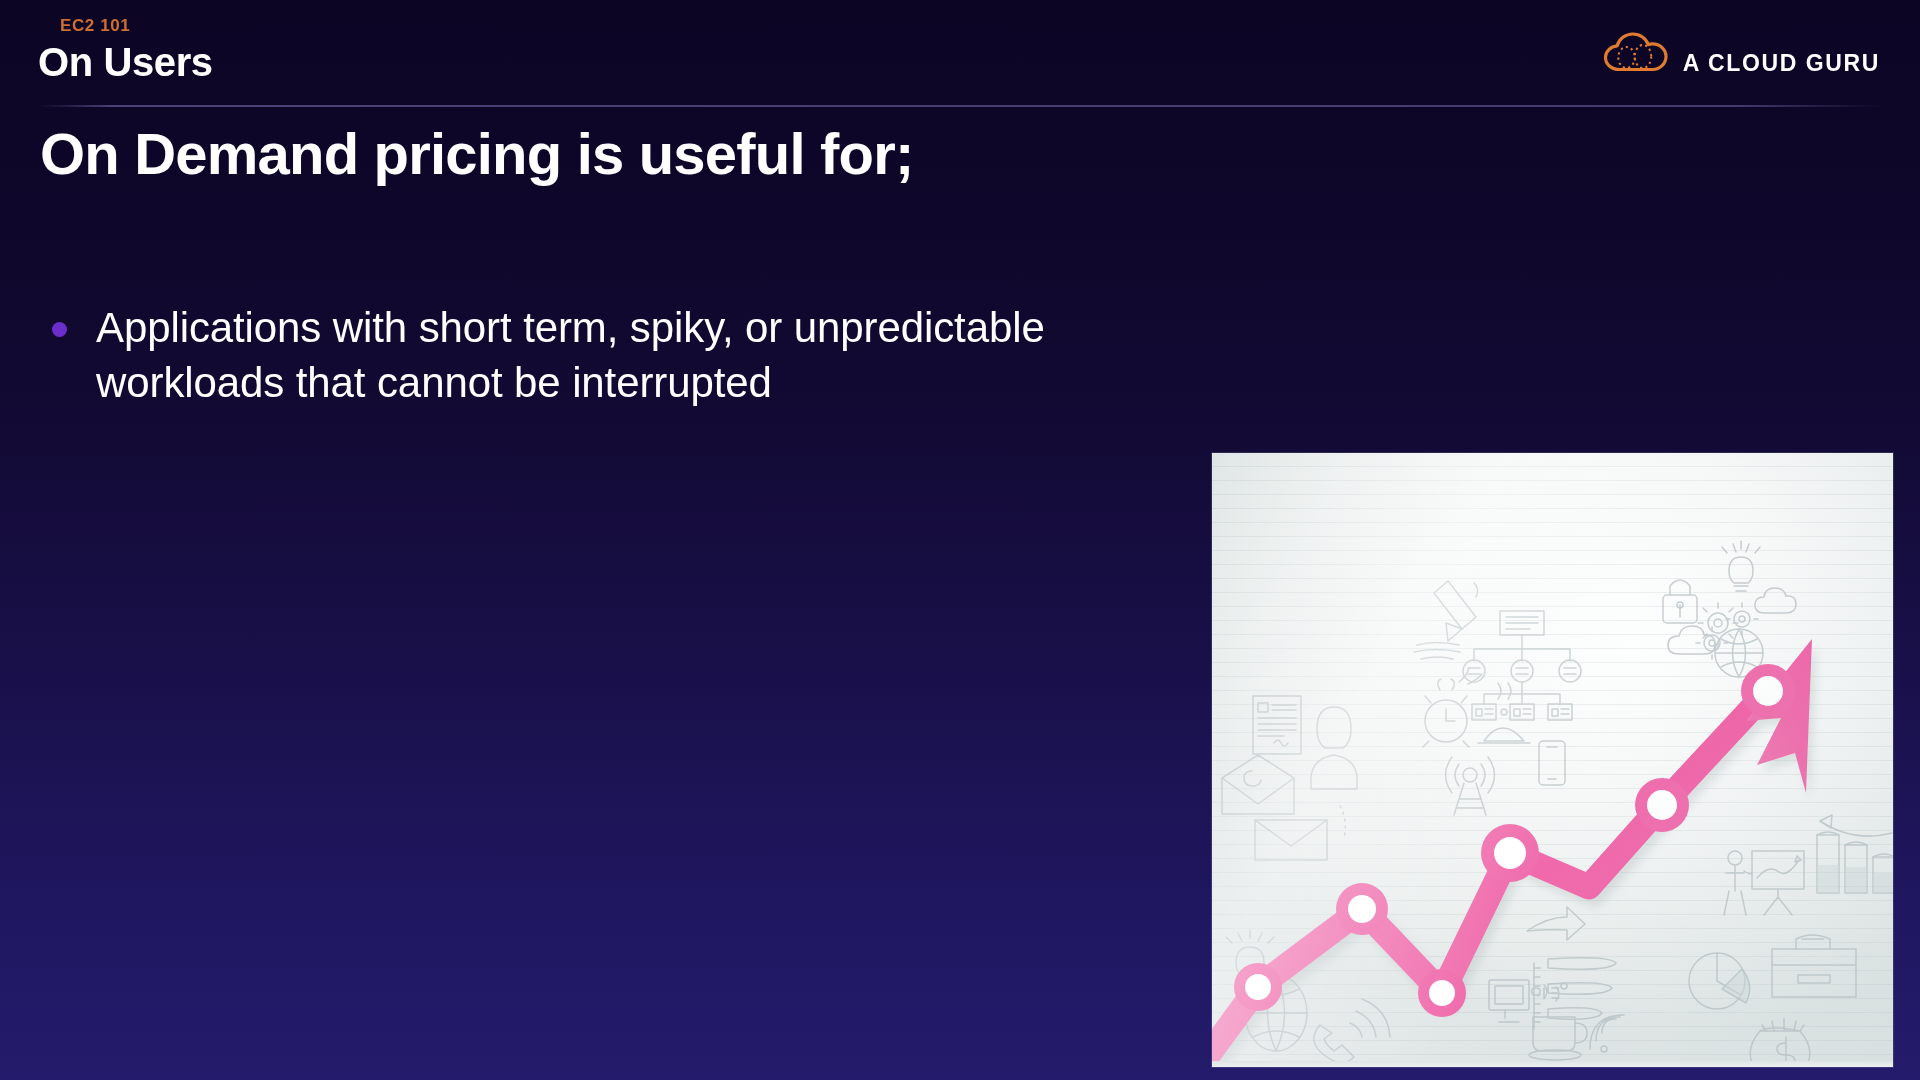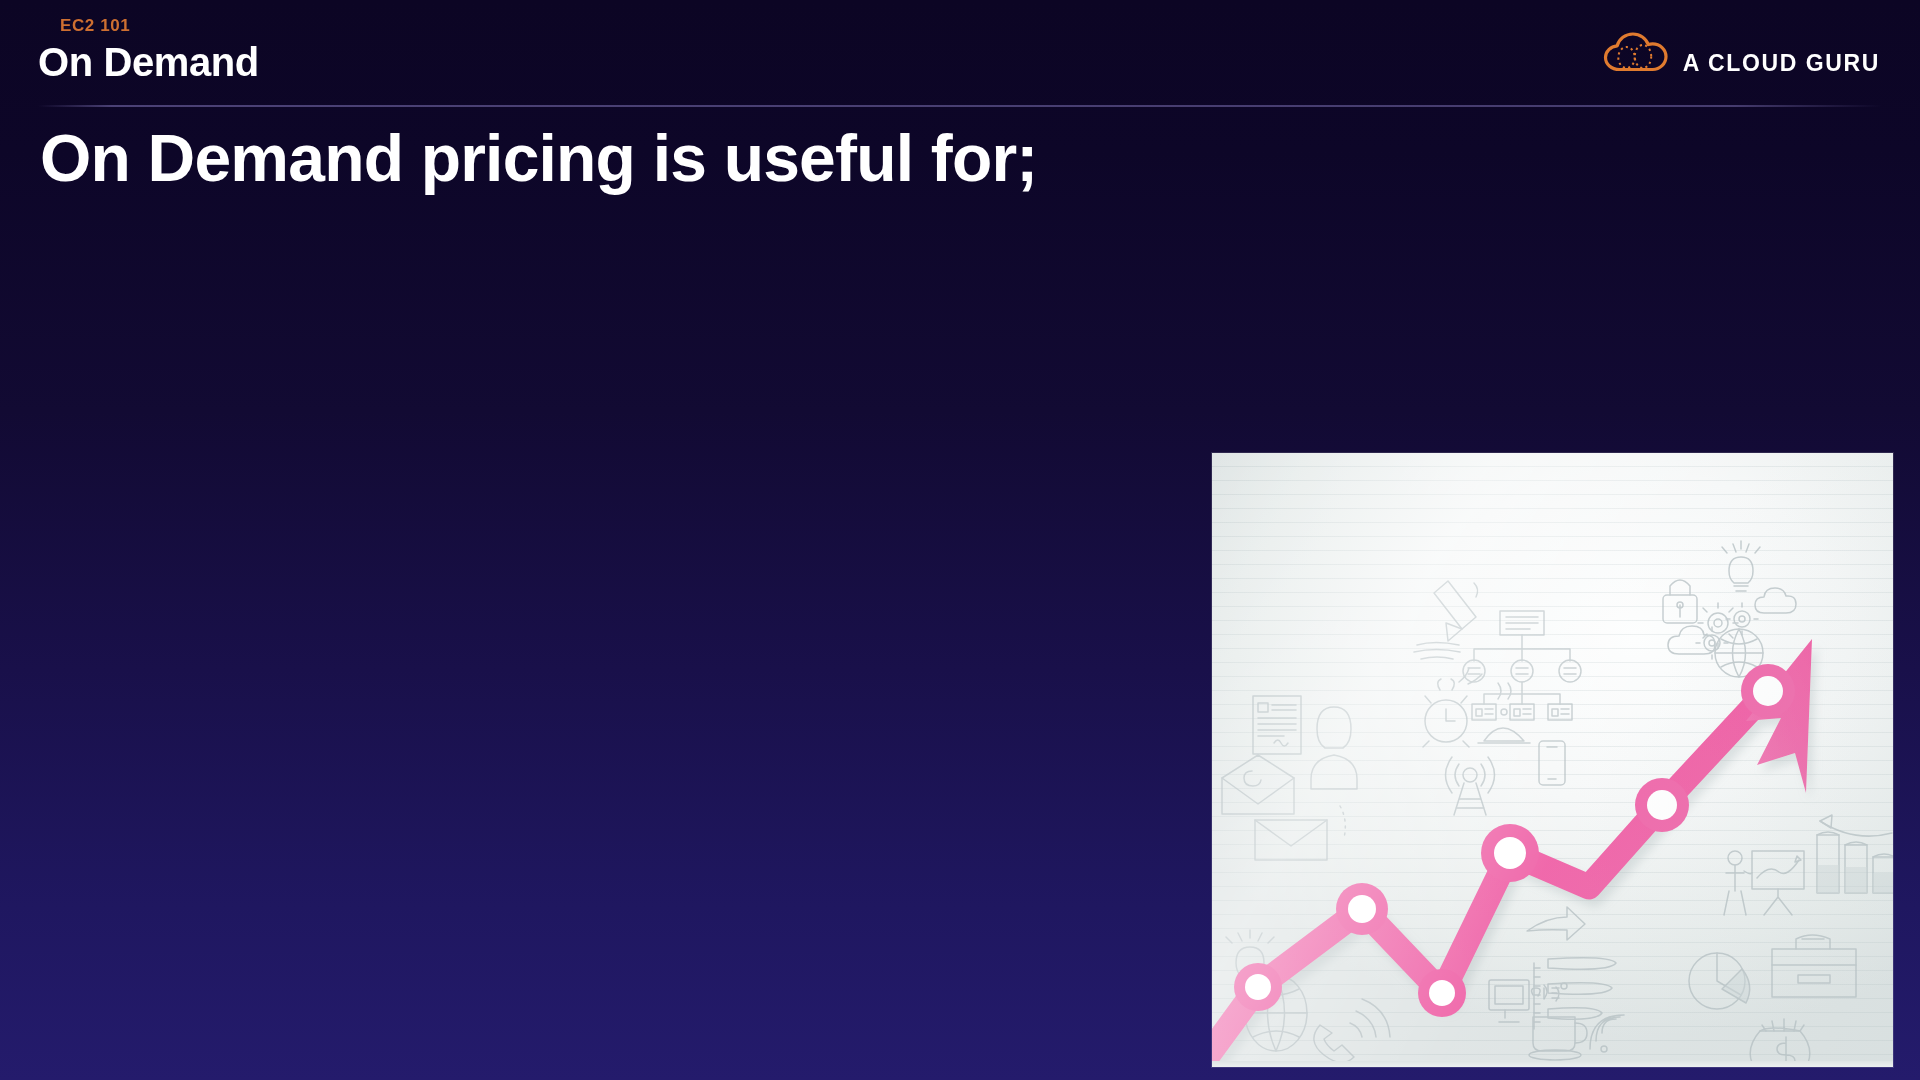--- a/index.html
+++ b/index.html
@@ -77,21 +77,21 @@
     color: #ffffff;
     white-space: nowrap;
     margin-top: 24px;
   }
 
   
   #main-heading {
     position: absolute;
     left: 40px;
     top: 120px;
-    font-size: 66px;
+    font-size: 58px;
     font-weight: bold;
     letter-spacing: -0.8px;
     color: #ffffff;
     white-space: nowrap;
   }
 
   
   #bullets {
     position: absolute;
     left: 52px;
@@ -181,38 +181,44 @@
     background: linear-gradient(180deg, rgba(222,228,228,1) 0%, rgba(236,240,240,1) 100%);
   }
 </style>
 </head>
 <body>
 
 <div id="slide">
 
   <div id="header">
     <div id="eyebrow">EC2 101</div>
-    <div id="header-title">On Demand</div>
+    <div id="header-title">On Users</div>
     <div id="header-rule"></div>
 
     <div id="brand">
       <span id="brand-cloud-wrap">
         <svg id="brand-cloud" width="66" height="40" viewBox="0 0 66 40" fill="none" aria-hidden="true">
           <path d="M16.5 37.5 C8.2 37.5 2.5 32.2 2.5 25.6 C2.5 19.4 7.6 14.3 14.2 13.8 C16.0 6.9 22.4 2.0 29.9 2.0 C37.0 2.0 43.1 6.4 45.3 12.6 C46.6 12.1 48.0 11.8 49.6 11.8 C57.0 11.8 63.0 17.5 63.0 24.6 C63.0 31.7 57.0 37.5 49.6 37.5 Z" stroke="#e07b2f" stroke-width="3.2" stroke-linejoin="round" fill="none"></path>
           <ellipse cx="23.5" cy="25.5" rx="8.2" ry="10.5" stroke="#e07b2f" stroke-width="2" fill="none" stroke-dasharray="2.2 3.2"></ellipse>
           <ellipse cx="40.0" cy="24.5" rx="8.2" ry="11.5" stroke="#e07b2f" stroke-width="2" fill="none" stroke-dasharray="2.2 3.2"></ellipse>
         </svg>
       </span>
       <span id="brand-text">A CLOUD GURU</span>
     </div>
   </div>
 
   <div id="main-heading">On Demand pricing is useful for;</div>
 
   <div id="bullets">
+    <div class="bullet-row">
+      <div class="bullet-dot-wrap">
+        <div class="bullet-dot"></div>
+      </div>
+      <div class="bullet-text">Applications with short term, spiky, or unpredictable workloads that cannot be interrupted</div>
+    </div>
   </div>
 
   <div id="photo">
     <div id="photo-inner">
       <div id="paper-base"></div>
       <div id="paper-lines"></div>
 
       <svg id="doodles" viewBox="0 0 681 614" fill="none" stroke="#a9b5b9" stroke-width="1.5" stroke-linecap="round" stroke-linejoin="round" opacity="0.72">
 
         <g>

